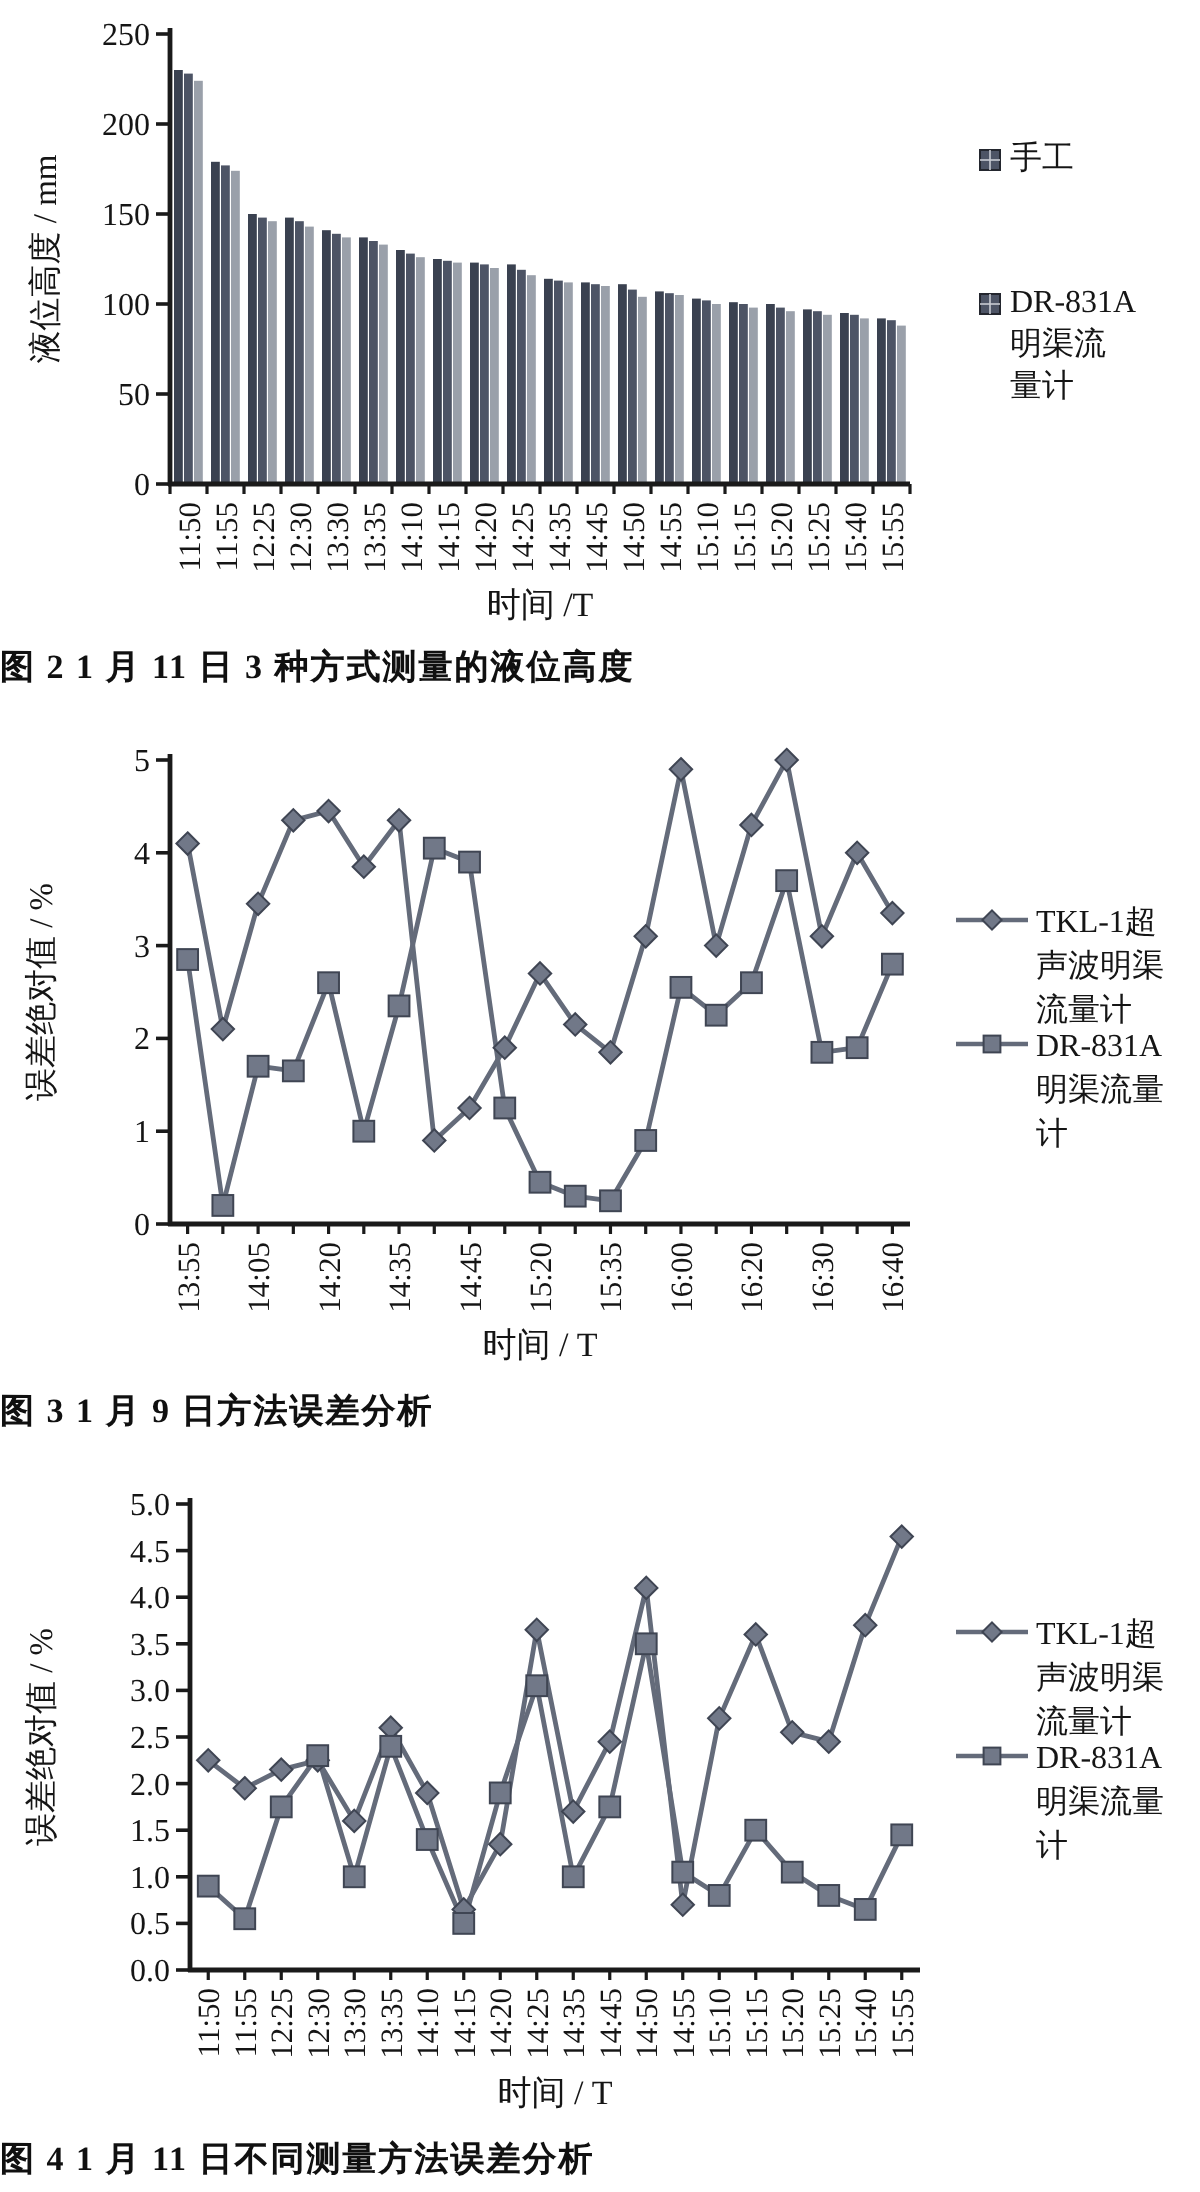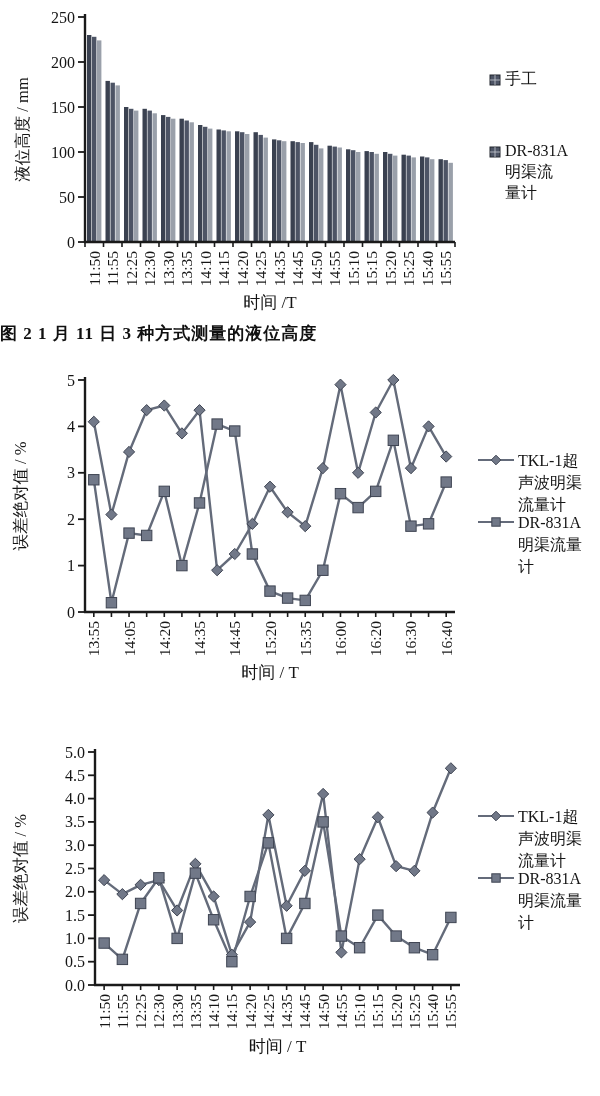--- a/index.html
+++ b/index.html
@@ -262,20 +262,21 @@
         </g>
         <g>
           <line x1="478" y1="162" x2="514" y2="162" stroke="#646b7a" stroke-width="2.2"></line>
           <rect x="491.8" y="157.79999999999998" width="8.4" height="8.4" fill="#717888" stroke="#3f4553" stroke-width="1"></rect>
           <text x="518" y="168" font-size="16">DR-831A</text>
           <text x="518" y="190" font-size="16">明渠流量</text>
           <text x="518" y="212" font-size="16">计</text>
         </g>
       </g>
     </svg>
+  <div id="caption-1" class="caption">图 3  1 月 9 日方法误差分析</div>
 
   <svg id="svg-2" class="fig-svg" width="600" height="336">
       <g>
         <line x1="88" y1="255" x2="95" y2="255" stroke="#1a1a1a" stroke-width="1.8"></line>
         <text x="85" y="260.5" text-anchor="end" font-size="16">0.0</text>
         <line x1="88" y1="231.7" x2="95" y2="231.7" stroke="#1a1a1a" stroke-width="1.8"></line>
         <text x="85" y="237.2" text-anchor="end" font-size="16">0.5</text>
         <line x1="88" y1="208.4" x2="95" y2="208.4" stroke="#1a1a1a" stroke-width="1.8"></line>
         <text x="85" y="213.9" text-anchor="end" font-size="16">1.0</text>
         <line x1="88" y1="185.1" x2="95" y2="185.1" stroke="#1a1a1a" stroke-width="1.8"></line>
@@ -389,14 +390,15 @@
         </g>
         <g>
           <line x1="478" y1="148" x2="514" y2="148" stroke="#646b7a" stroke-width="2.2"></line>
           <rect x="491.8" y="143.79999999999998" width="8.4" height="8.4" fill="#717888" stroke="#3f4553" stroke-width="1"></rect>
           <text x="518" y="154" font-size="16">DR-831A</text>
           <text x="518" y="176" font-size="16">明渠流量</text>
           <text x="518" y="198" font-size="16">计</text>
         </g>
       </g>
     </svg>
+  <div id="caption-2" class="caption">图 4  1 月 11 日不同测量方法误差分析</div>
 
 </div>
 
 </body></html>

